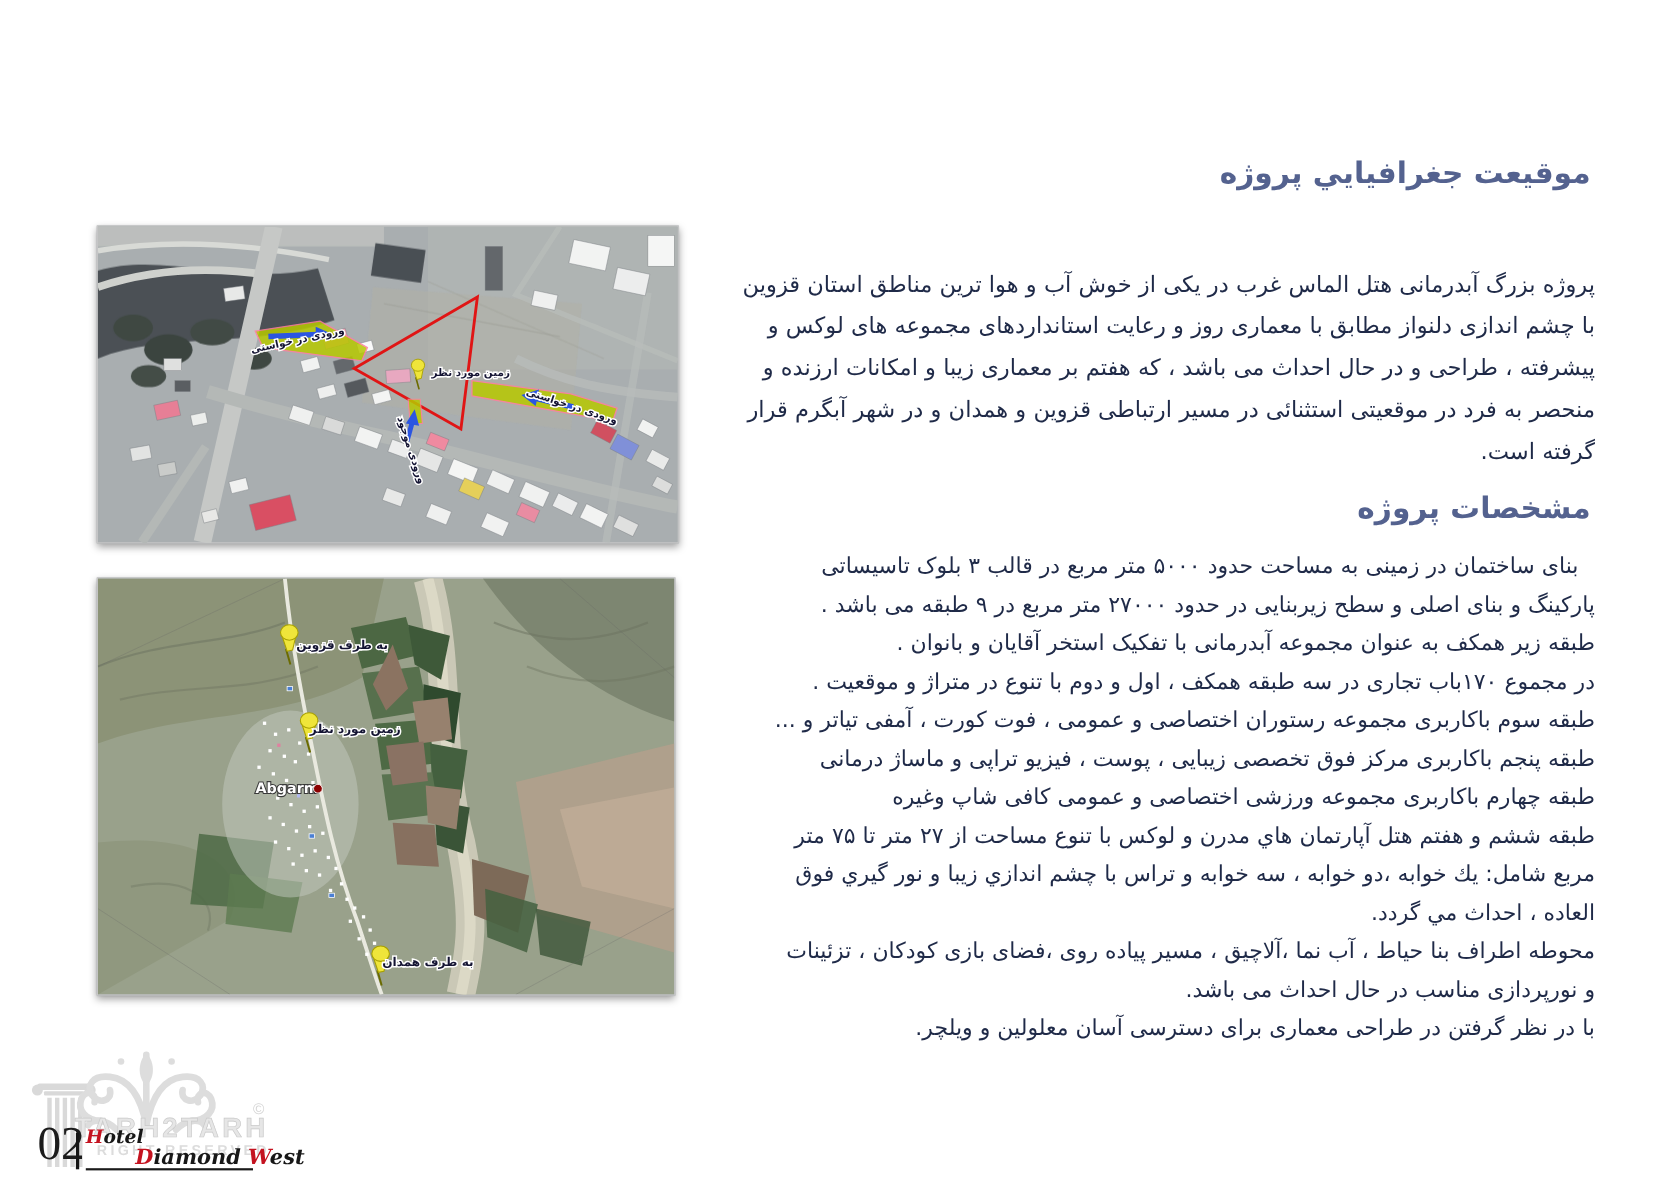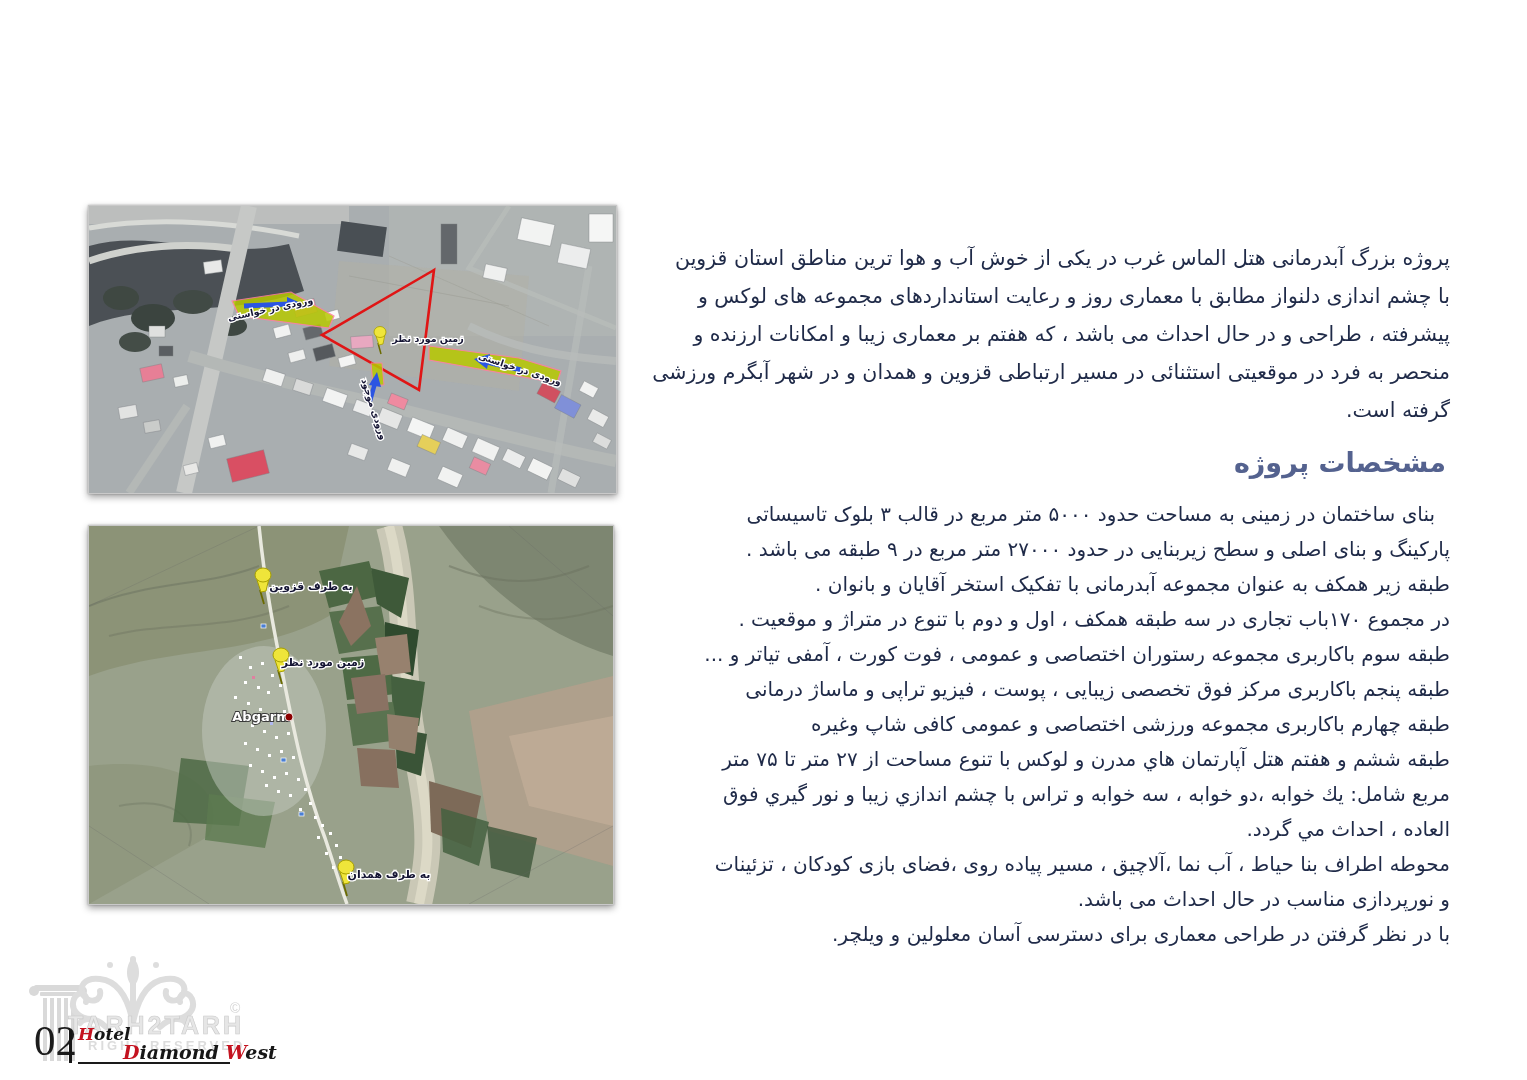--- a/index.html
+++ b/index.html
@@ -254,25 +254,26 @@
     <g font-size="11">
       <text class="maplabel" x="222" y="64" text-anchor="middle">به طرف قزوین</text>
       <text class="maplabel" x="234" y="140" text-anchor="middle">زمین مورد نظر</text>
       <text class="maplabel" x="300" y="352" text-anchor="middle">به طرف همدان</text>
     </g>
     <text x="172" y="195" text-anchor="middle" font-size="13" font-weight="bold" fill="#ffffff" stroke="#3a3a3a" stroke-width="2" paint-order="stroke">Abgarm</text>
     <circle cx="200" cy="191" r="4" fill="#8b0000" stroke="#fff" stroke-width="0.8"></circle>
   </svg>
 
   <div class="content">
+    <div class="heading h1">موقيعت جغرافيايي پروژه</div>
     <div class="para p1">
       <div class="line">پروژه بزرگ آبدرمانی هتل الماس غرب در یکی از خوش آب و هوا ترین مناطق استان قزوین</div>
       <div class="line">با چشم اندازی دلنواز مطابق با معماری روز و رعایت استانداردهای مجموعه های لوکس و</div>
       <div class="line">پیشرفته ، طراحی و در حال احداث می باشد ، که هفتم بر معماری زیبا و امکانات ارزنده و</div>
-      <div class="line">منحصر به فرد در موقعیتی استثنائی در مسیر ارتباطی قزوین و همدان و در شهر آبگرم ورزشی</div>
+      <div class="line">منحصر به فرد در موقعیتی استثنائی در مسیر ارتباطی قزوین و همدان و در شهر آبگرم قرار</div>
       <div class="line">گرفته است.</div>
     </div>
     <div class="heading h2">مشخصات پروژه</div>
     <div class="para p2">
       <div class="line indent">بنای ساختمان در زمینی به مساحت حدود ۵۰۰۰ متر مربع در قالب ۳ بلوک تاسیساتی</div>
       <div class="line">پارکینگ و بنای اصلی و سطح زیربنایی در حدود ۲۷۰۰۰ متر مربع در ۹ طبقه می باشد .</div>
       <div class="line">طبقه زیر همکف به عنوان مجموعه آبدرمانی با تفکیک استخر آقایان و بانوان .</div>
       <div class="line">در مجموع ۱۷۰باب تجاری در سه طبقه همکف ، اول و دوم با تنوع در متراژ و موقعیت .</div>
       <div class="line">طبقه سوم باکاربری مجموعه رستوران اختصاصی و عمومی ، فوت کورت ، آمفی تیاتر و ...</div>
       <div class="line">طبقه پنجم باکاربری مرکز فوق تخصصی زیبایی ، پوست ، فیزیو تراپی و ماساژ درمانی</div>

